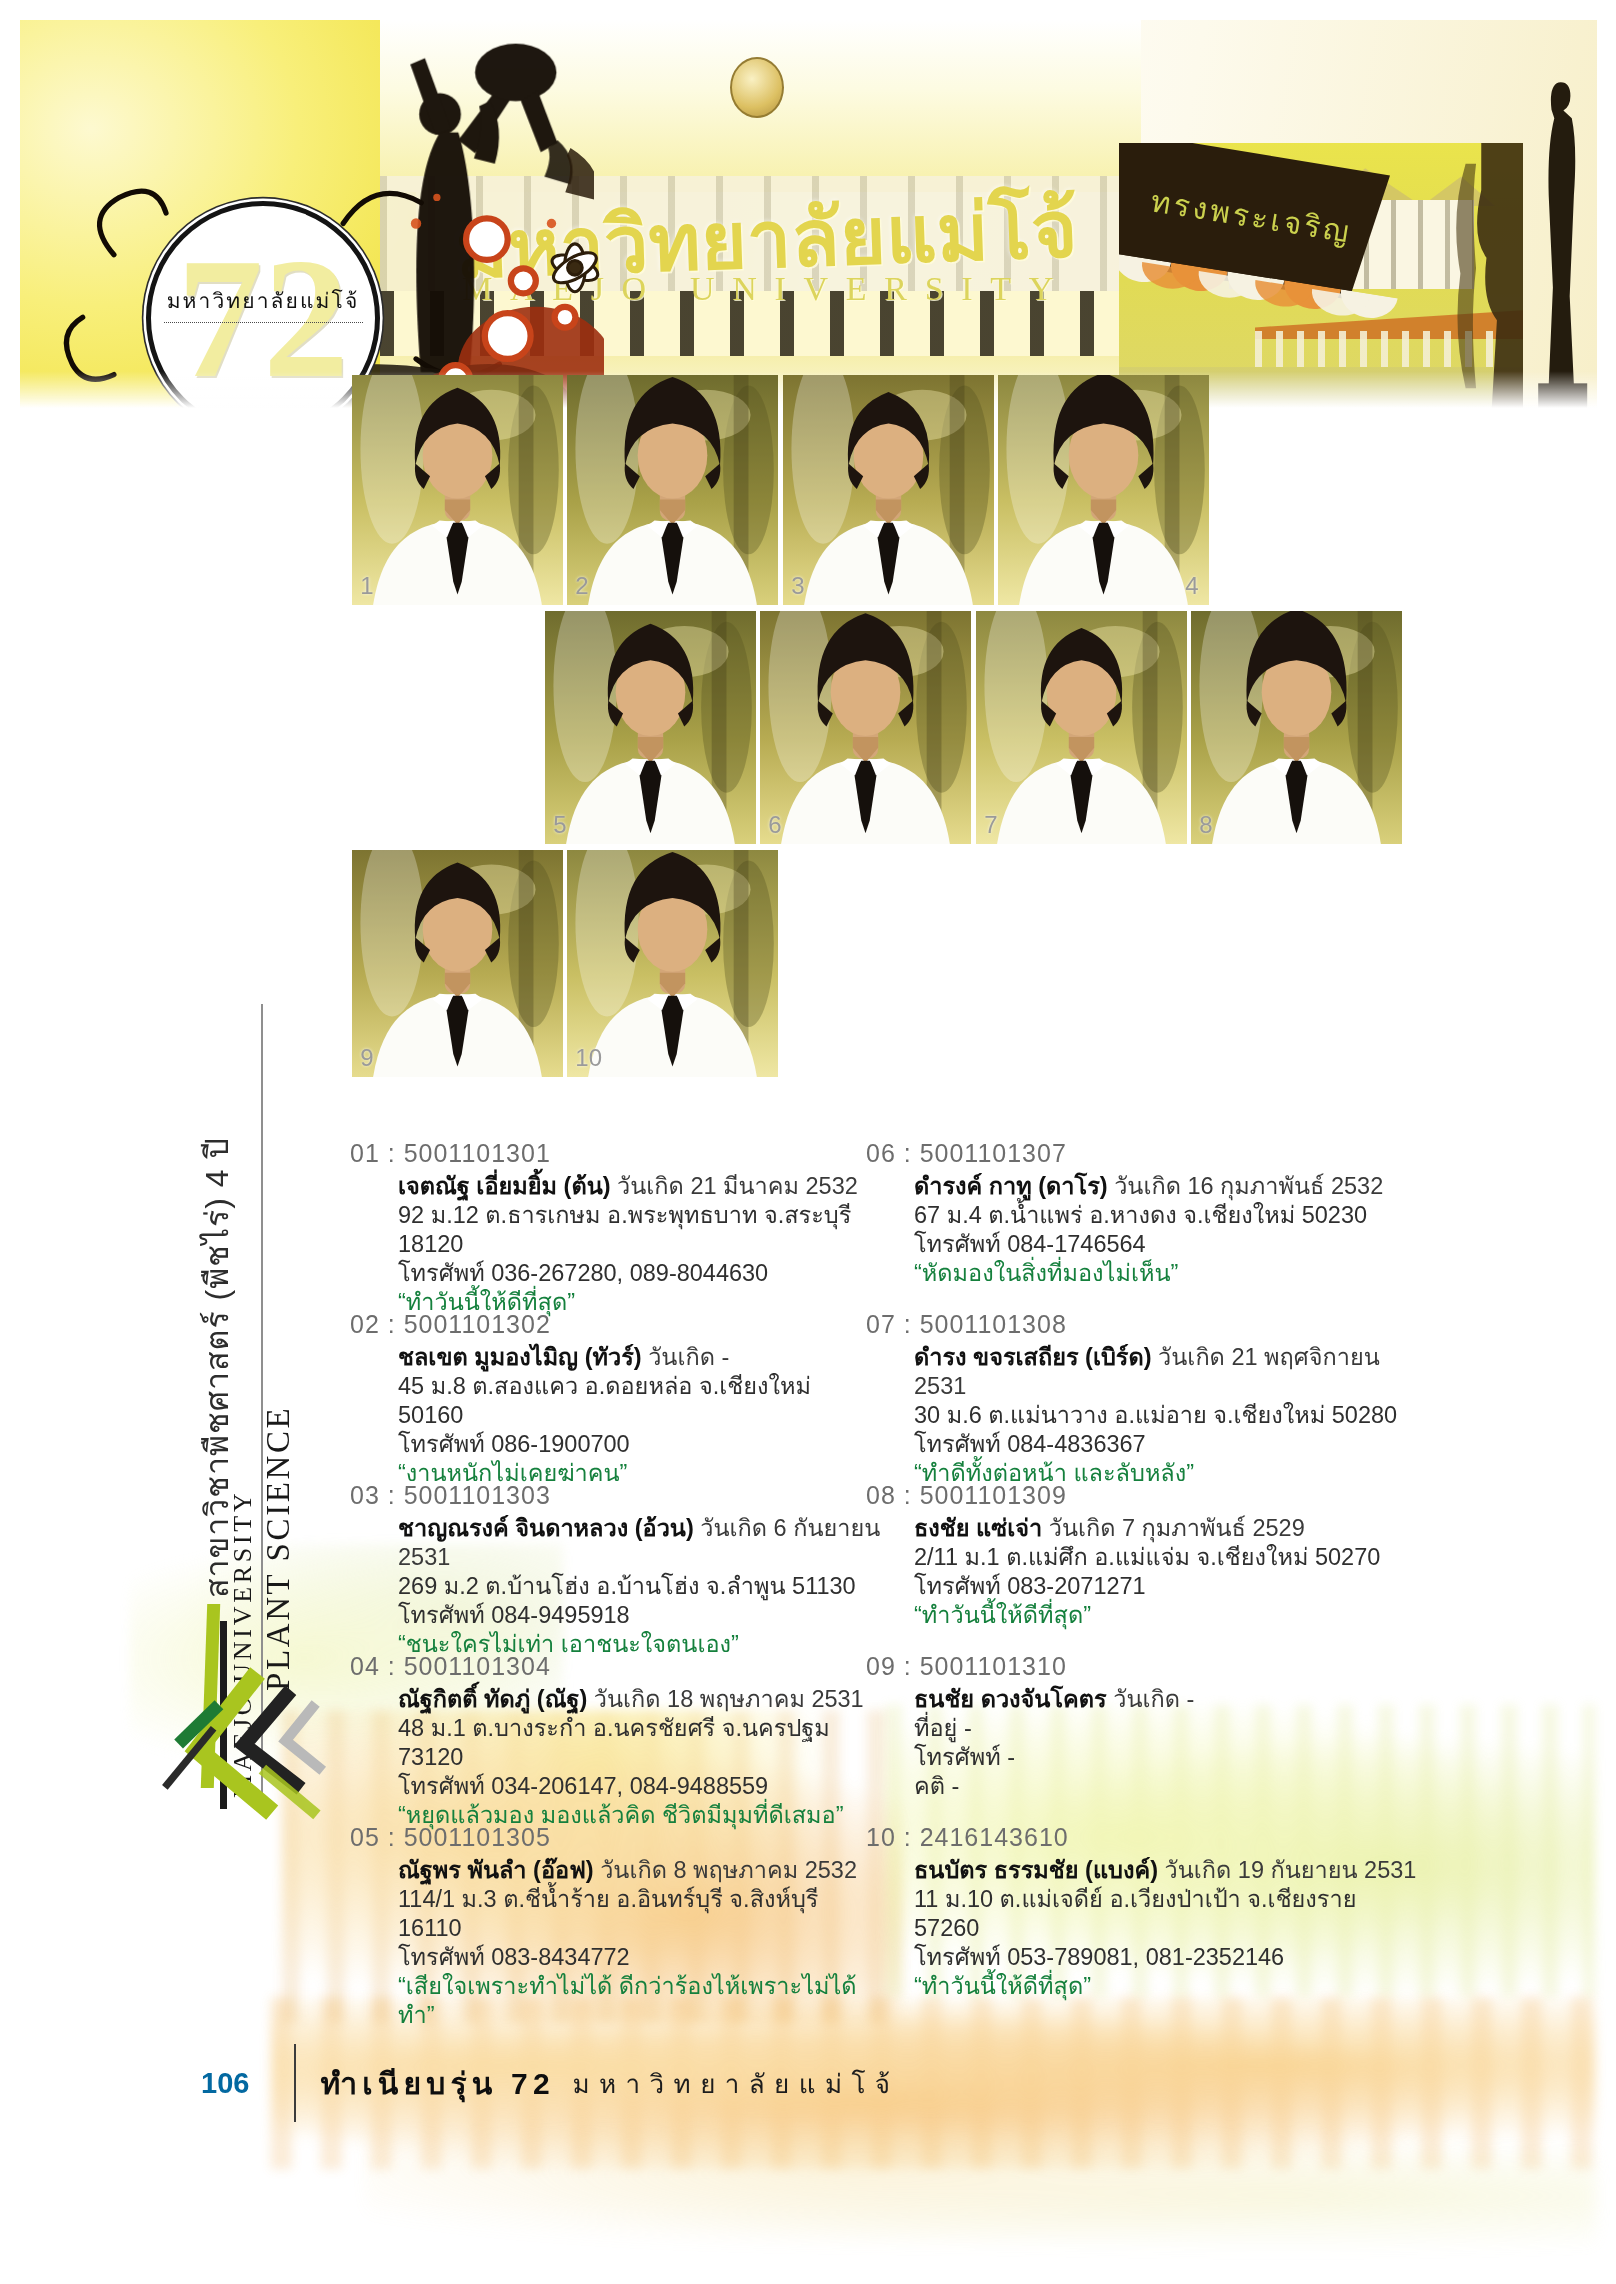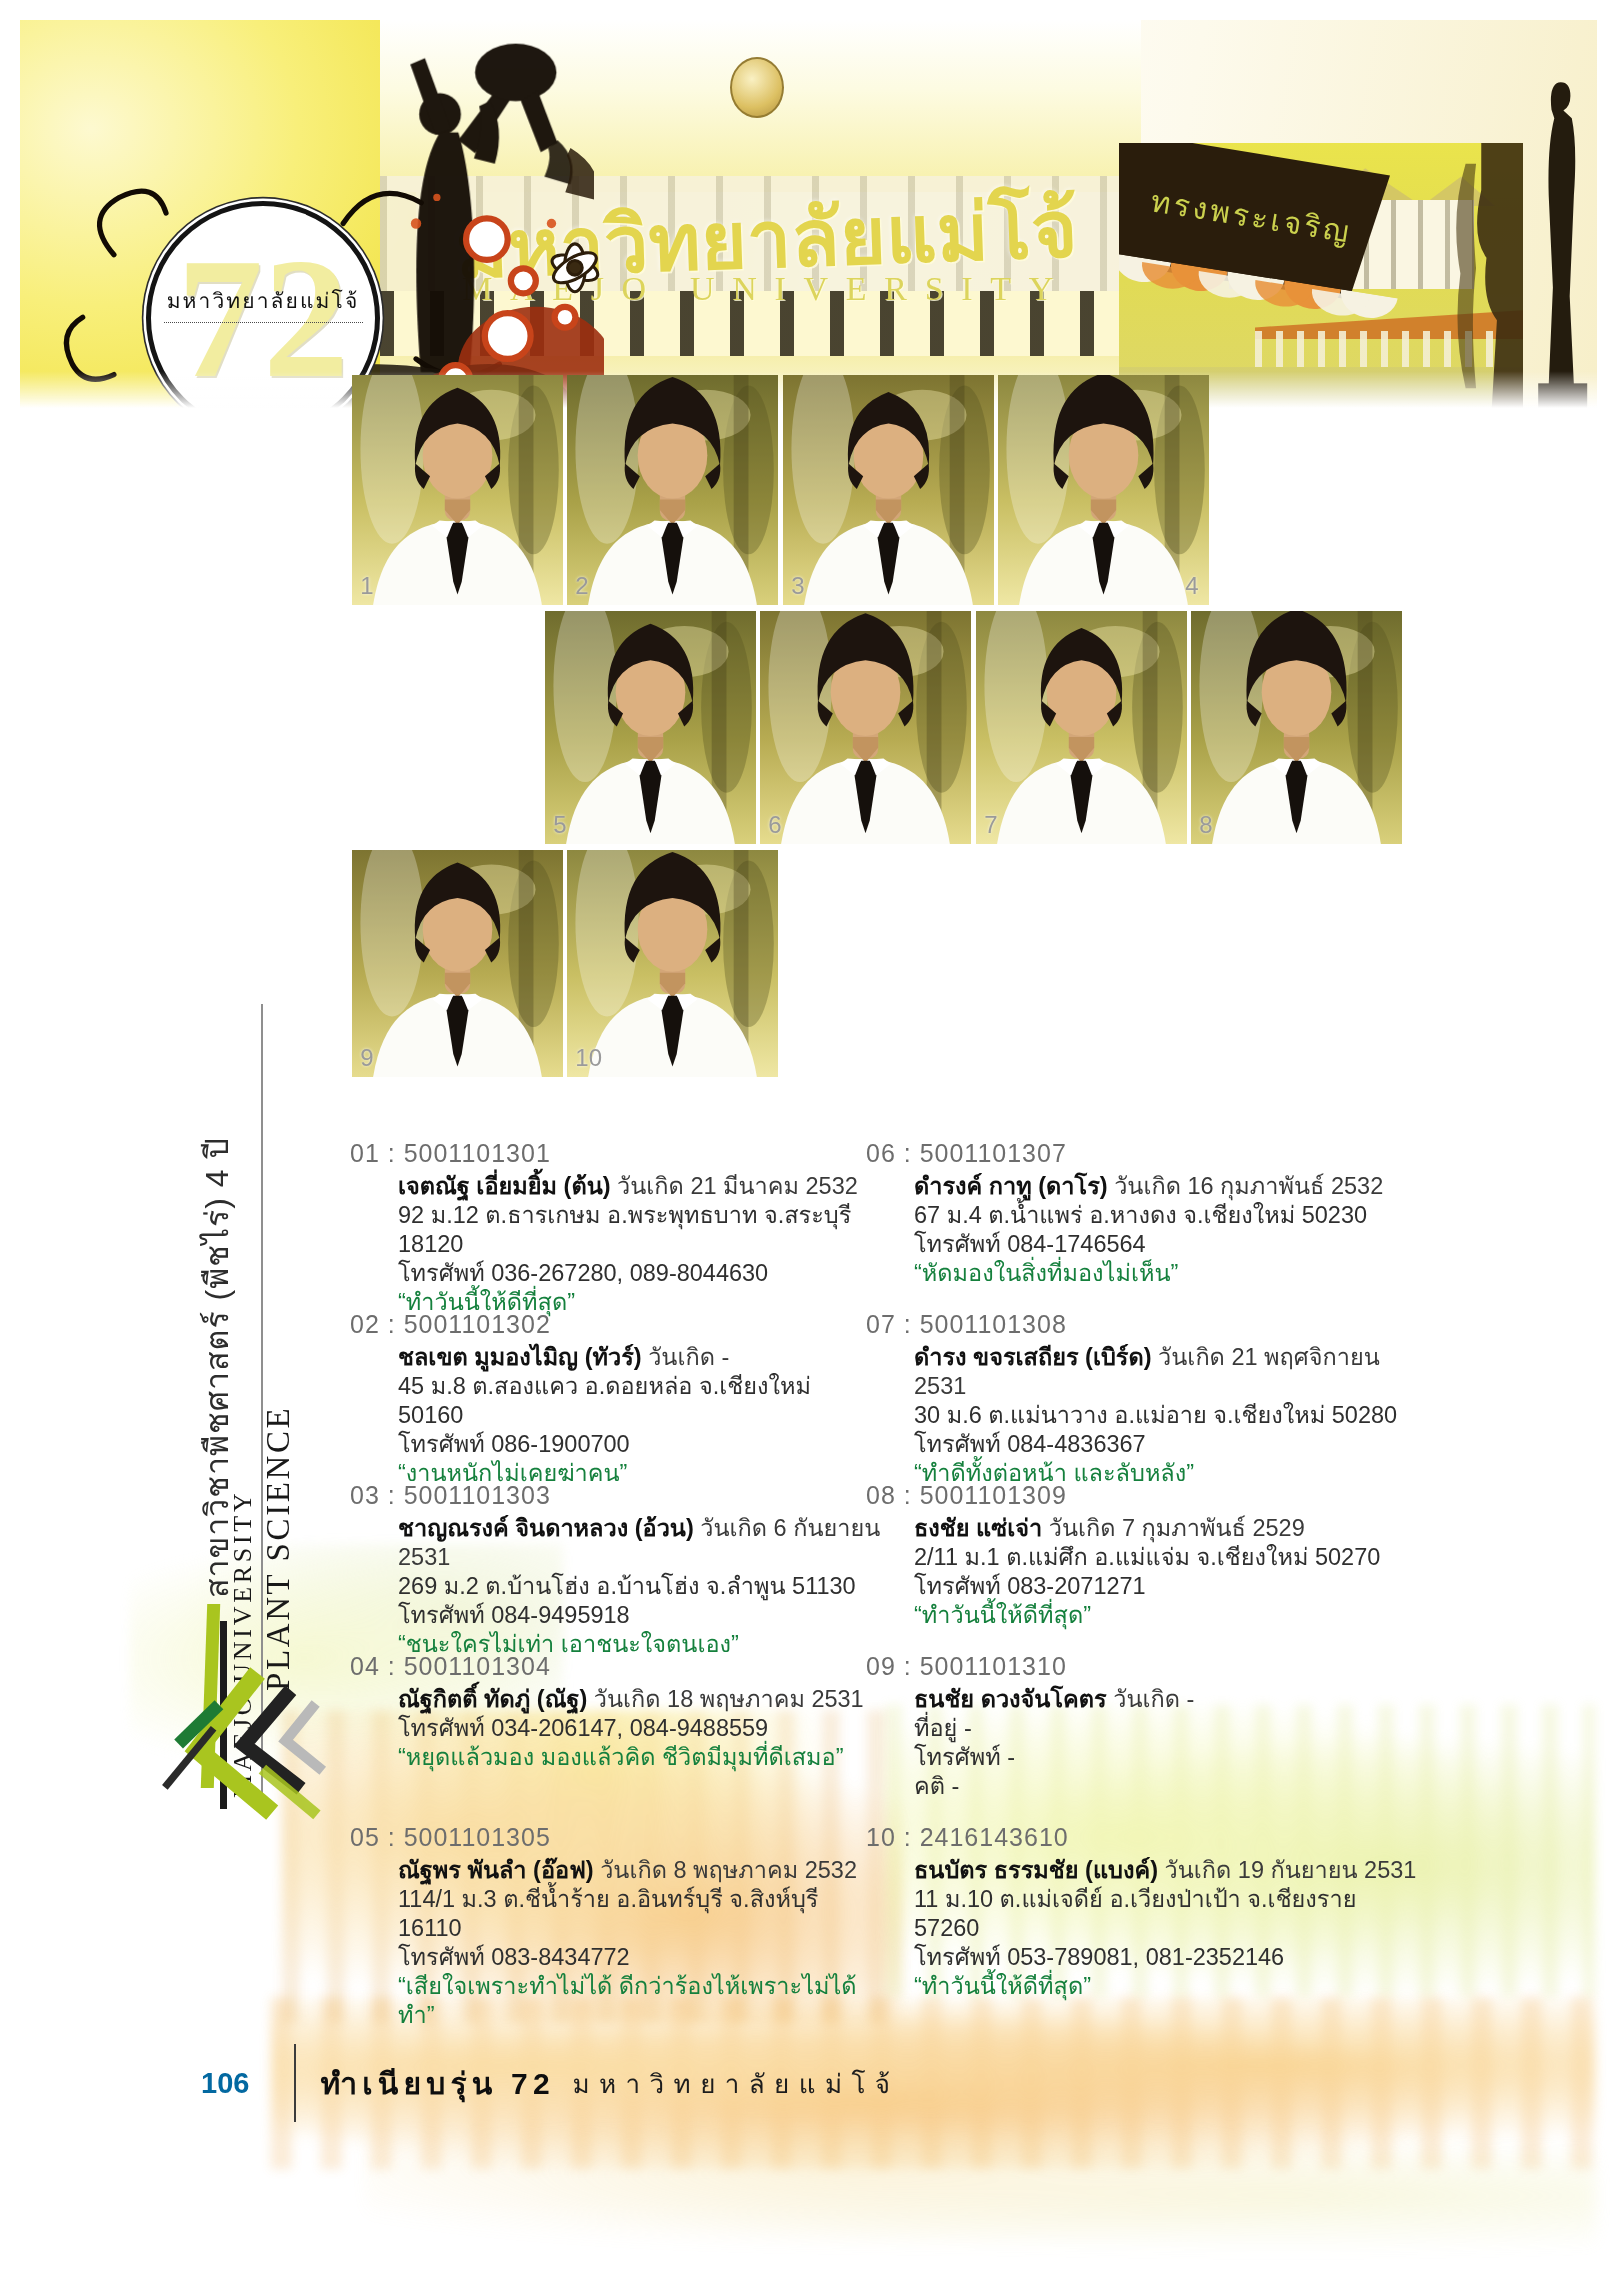--- a/index.html
+++ b/index.html
@@ -564,20 +564,21 @@
           <div class="entry-quote">“ชนะใครไม่เท่า เอาชนะใจตนเอง”</div>
         </div>
   </div>
       <div class="entry">
     <div class="entry-code">04 : 5001101304</div>
     <div class="entry-body">
       <div class="entry-line">
         <span class="entry-name">ณัฐกิตติ์ ทัดภู่ (ณัฐ)</span>
         <span class="entry-birth"> วันเกิด 18 พฤษภาคม 2531</span>
       </div>
+    <div class="entry-line">48 ม.1 ต.บางระกำ อ.นครชัยศรี จ.นครปฐม 73120</div>
           <div class="entry-line">โทรศัพท์ 034-206147, 084-9488559</div>
           <div class="entry-quote">“หยุดแล้วมอง มองแล้วคิด ชีวิตมีมุมที่ดีเสมอ”</div>
         </div>
   </div>
       <div class="entry">
     <div class="entry-code">05 : 5001101305</div>
     <div class="entry-body">
       <div class="entry-line">
         <span class="entry-name">ณัฐพร พันลำ (อ๊อฟ)</span>
         <span class="entry-birth"> วันเกิด 8 พฤษภาคม 2532</span>

